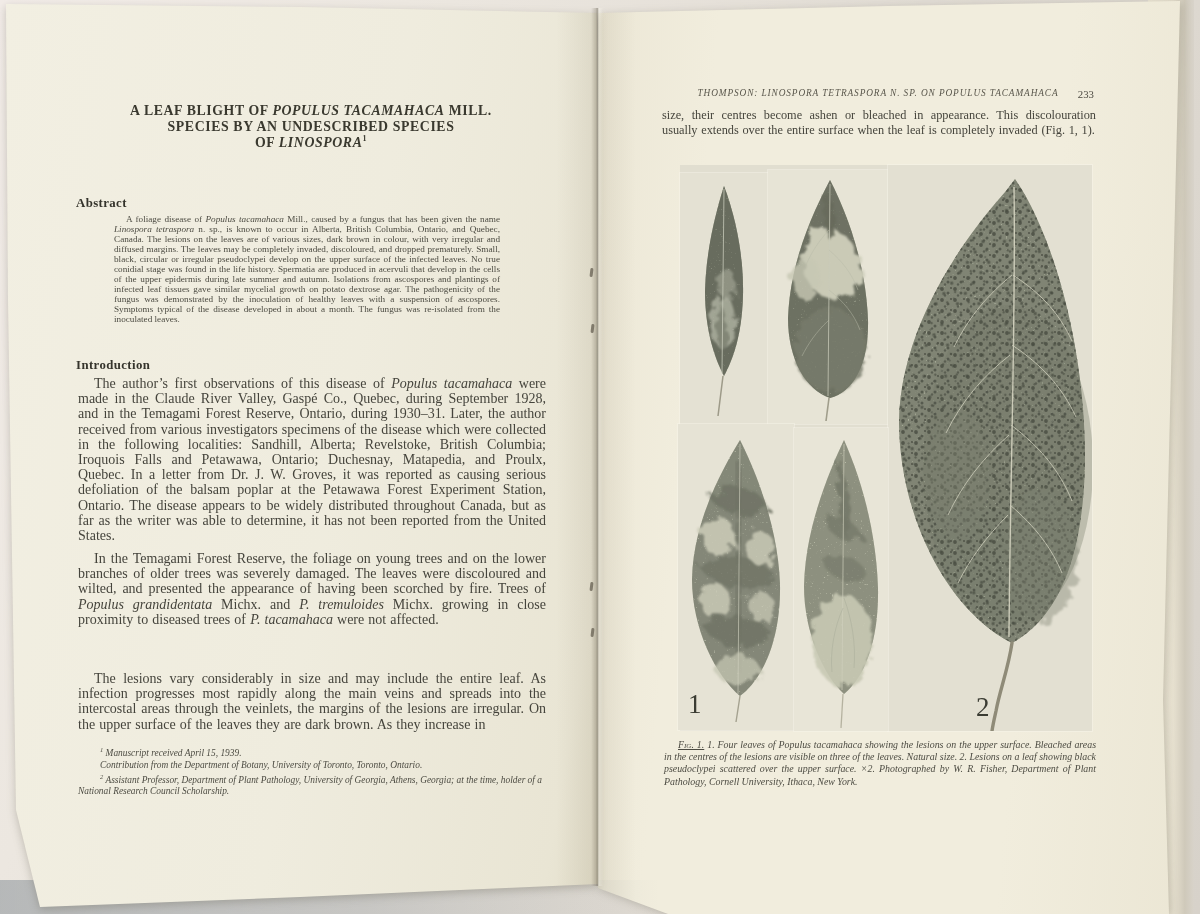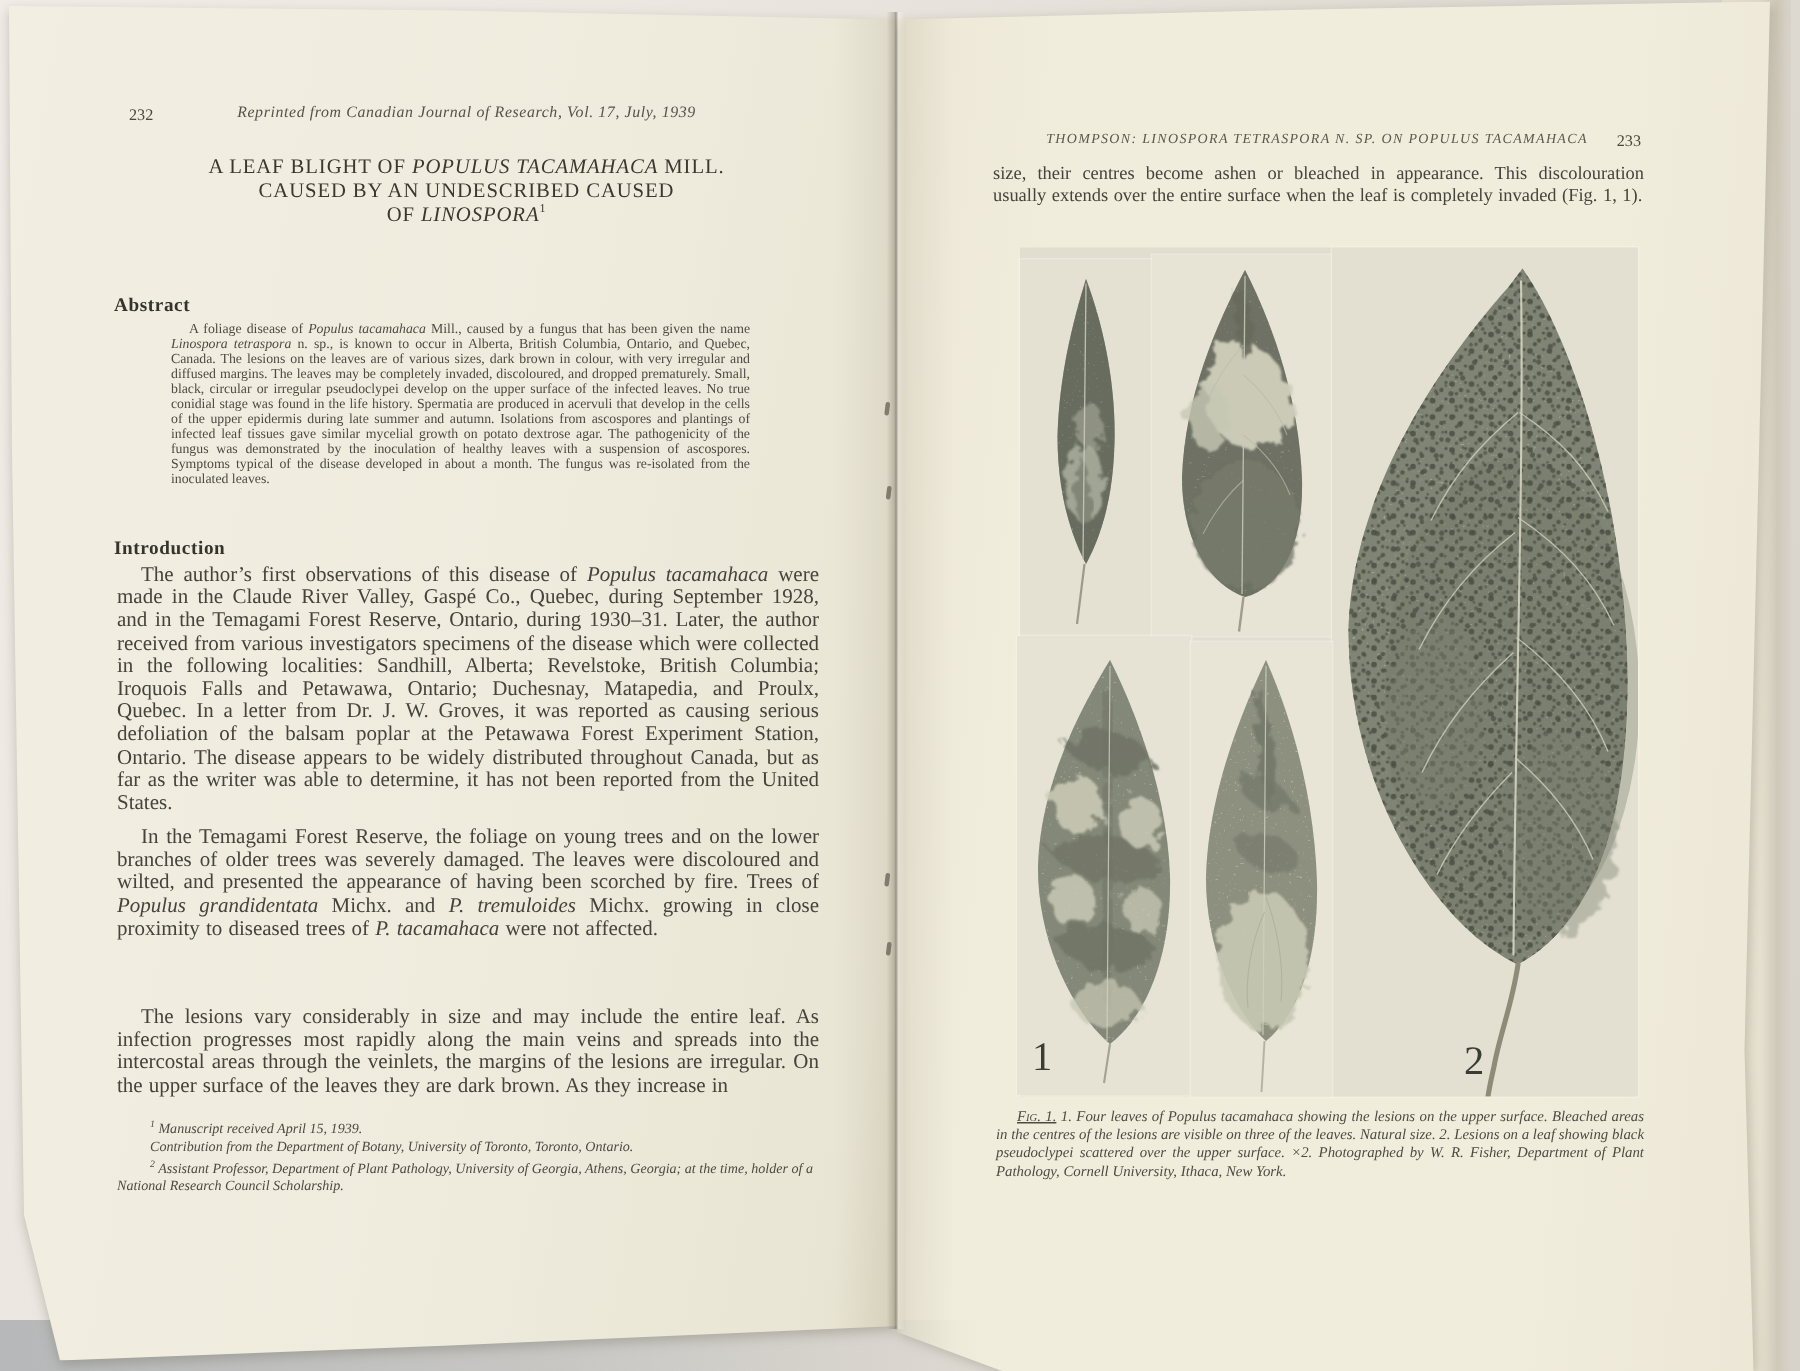--- a/index.html
+++ b/index.html
@@ -38,21 +38,21 @@
     background:linear-gradient(90deg,rgba(140,130,105,.14),rgba(140,130,105,0));}
   .fold{
     position:absolute;left:591px;top:8px;width:12px;height:878px;z-index:5;
     background:linear-gradient(90deg,rgba(110,102,84,0) 0%,rgba(110,102,84,.30) 42%,rgba(86,80,64,.48) 52%,rgba(255,253,244,.38) 66%,rgba(110,102,84,0) 100%);
   }
   .staple{position:absolute;width:3px;height:9px;background:#6b6557;border-radius:2px;z-index:6;opacity:.8;transform:rotate(7deg);}
   .rh-row{position:absolute;top:70px;left:76px;width:470px;text-align:center;font-size:10.6px;color:#55534a;}
   .rh-row .pnum{position:absolute;left:10px;top:1px;font-style:normal;font-size:10.8px;color:#4a4840;}
   .rh-italic{font-style:italic;letter-spacing:.4px;}
   .title{position:absolute;top:103px;left:66px;width:490px;text-align:center;
-    font-size:13.8px;font-weight:normal;line-height:15.8px;letter-spacing:.6px;color:#3a392f;margin:0;}
+    font-size:13.8px;font-weight:bold;line-height:15.8px;letter-spacing:.6px;color:#3a392f;margin:0;}
   .title em{font-style:italic;}
   .title sup,.byline sup{font-size:8px;vertical-align:super;line-height:0;}
   .byline{position:absolute;top:166px;left:76px;width:470px;text-align:center;
     font-size:11.4px;letter-spacing:1.1px;color:#45443b;}
   .byline .sc{font-variant:small-caps;}
   .shead{position:absolute;left:76px;width:470px;text-align:left;margin:0;
     font-size:12.8px;font-weight:bold;color:#35342c;letter-spacing:.4px;}
   .abstract{position:absolute;top:214px;left:114px;width:386px;margin:0;
     font-size:9.2px;line-height:10px;text-align:justify;text-indent:12px;color:#4c4b42;}
   .bodyp{position:absolute;left:78px;width:468px;margin:0;
@@ -212,28 +212,24 @@
       <p class="caption"><span class="lead">Fig. 1.</span><span>  1. Four leaves of Populus tacamahaca showing the lesions on the upper surface. Bleached areas in the centres of the lesions are visible on three of the leaves.  Natural size. 2. Lesions on a leaf showing black pseudoclypei scattered over the upper surface.  ×2.  Photographed by W. R. Fisher, Department of Plant Pathology, Cornell University, Ithaca, New York.</span></p>
     </div>
   </div>
 
   <div class="bottom-shadow"></div>
 
   <div class="page-wrap-left">
     <div class="page-left">
       <div class="gutter-shade-l"></div>
 
-      <div class="rh-row">
-        <span class="pnum">232</span>
-        <span class="rh-italic">Reprinted from Canadian Journal of Research, Vol. 17, July, 1939</span>
-      </div>
 
       <h1 class="title">
         <span>A LEAF BLIGHT OF </span><em>POPULUS TACAMAHACA</em><span> MILL.</span><br>
-        <span>CAUSED BY AN UNDESCRIBED CAUSED</span><br>
+        <span>SPECIES BY AN UNDESCRIBED SPECIES</span><br>
         <span>OF </span><em>LINOSPORA</em><sup>1</sup>
       </h1>
 
 
       <h2 class="shead" style="top:196px">Abstract</h2>
 
       <p class="abstract"><span>A foliage disease of </span><em>Populus tacamahaca</em><span> Mill., caused by a fungus that has been given the name </span><em>Linospora tetraspora</em><span> n. sp., is known to occur in Alberta, British Columbia, Ontario, and Quebec, Canada.  The lesions on the leaves are of various sizes, dark brown in colour, with very irregular and diffused margins. The leaves may be completely invaded, discoloured, and dropped prematurely. Small, black, circular or irregular pseudoclypei develop on the upper surface of the infected leaves.  No true conidial stage was found in the life history. Spermatia are produced in acervuli that develop in the cells of the upper epidermis during late summer and autumn.  Isolations from ascospores and plantings of infected leaf tissues gave similar mycelial growth on potato dextrose agar.  The pathogenicity of the fungus was demonstrated by the inoculation of healthy leaves with a suspension of ascospores.  Symptoms typical of the disease developed in about a month.  The fungus was re-isolated from the inoculated leaves.</span></p>
 
       <h2 class="shead" style="top:358px">Introduction</h2>
 

